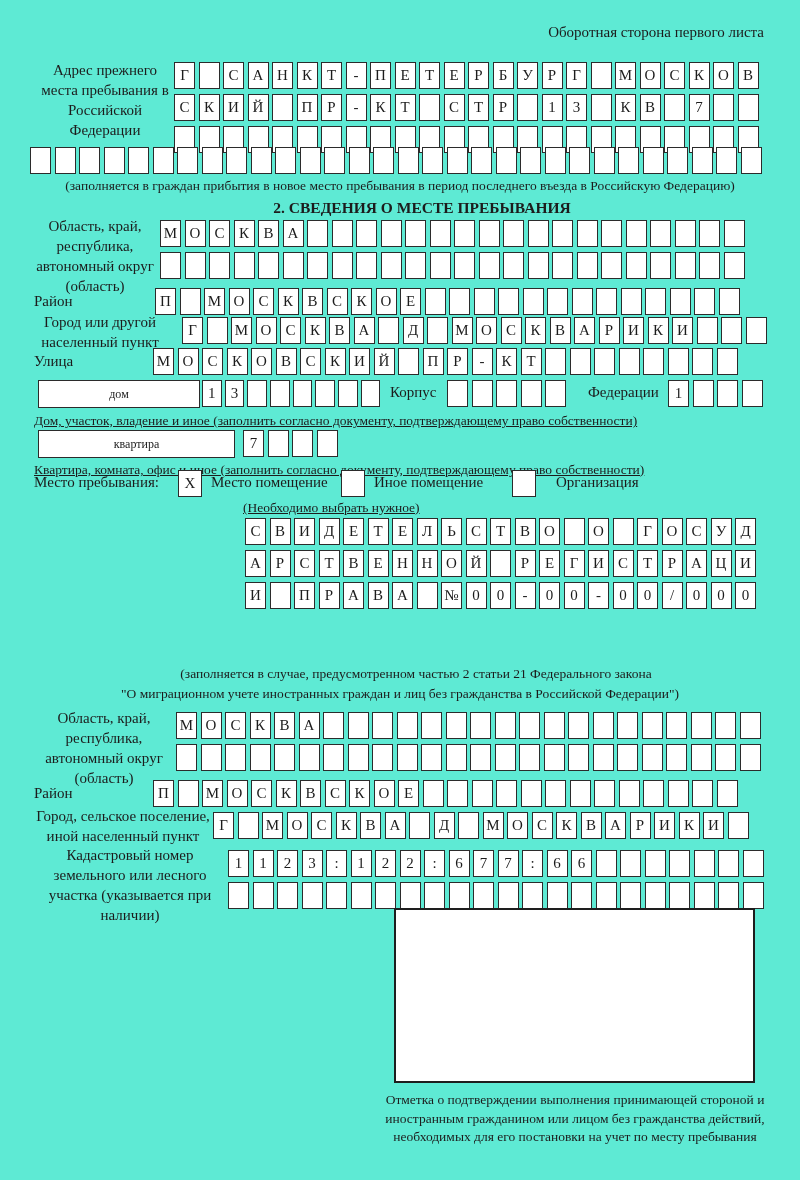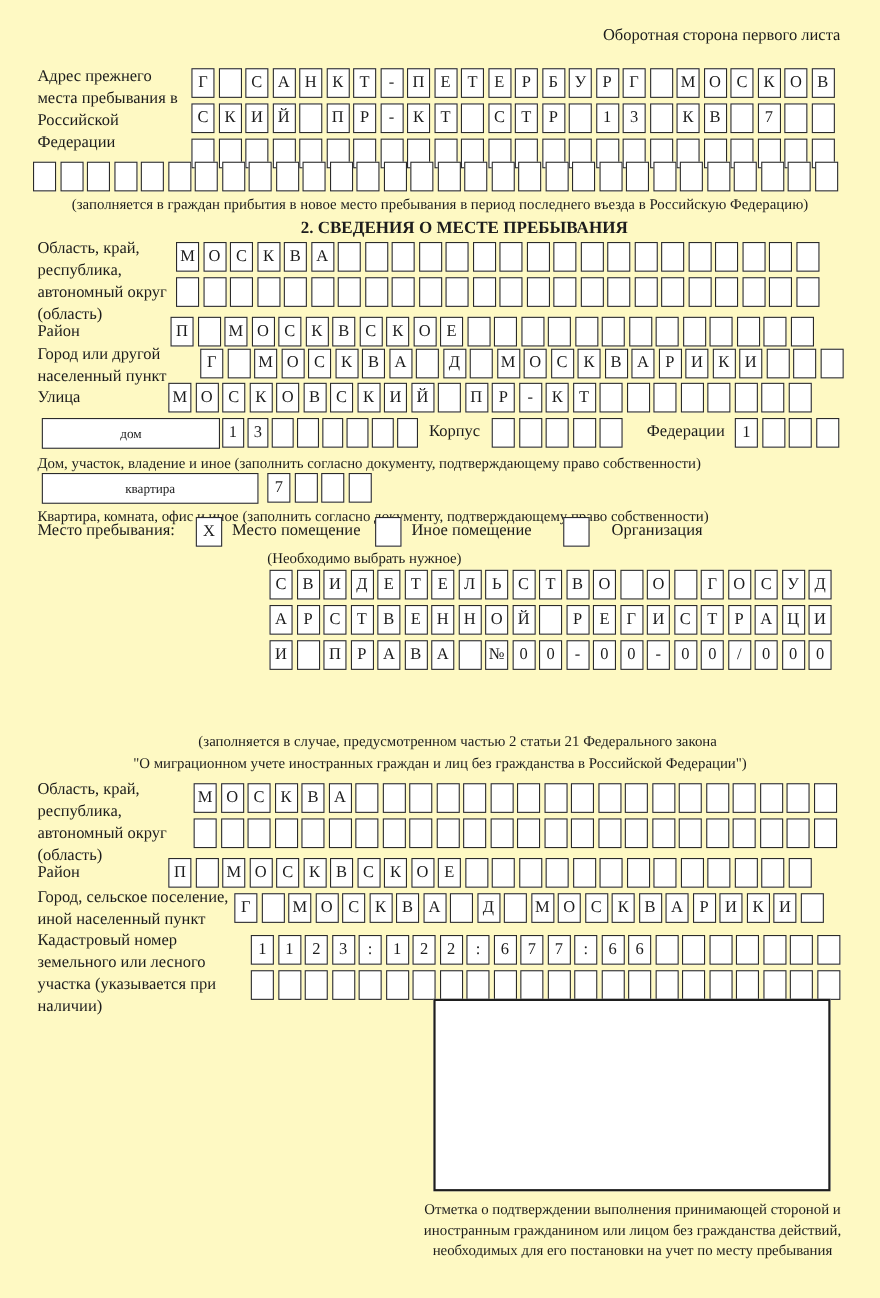--- a/index.html
+++ b/index.html
@@ -1,23 +1,23 @@
 <!DOCTYPE html>
 <html><head>
 <meta charset="utf-8">
 <style>
   html,body{margin:0;padding:0;background:#ffffff;}
-  .page{position:relative;width:800px;height:1180px;background:#fef9c3;overflow:hidden;
+  .page{position:relative;width:800px;height:1180px;background:#5eead4;overflow:hidden;
         font-family:"Liberation Serif","DejaVu Serif",serif;color:#1c1c1c;}
   .side-note{position:absolute;top:24px;right:36px;font-size:15px;}
-  .lbl{position:absolute;font-size:15px;line-height:20px;}
+  .lbl{position:absolute;font-size:15px;line-height:20px;text-align:center;}
   .ilabel{position:absolute;font-size:15px;white-space:nowrap;}
   .note{position:absolute;left:0;right:0;text-align:center;font-size:13.5px;}
   .title{position:absolute;left:0;right:0;text-align:center;font-size:15.5px;font-weight:bold;}
-  .caption{position:absolute;font-size:13.5px;white-space:nowrap;}
+  .caption{position:absolute;font-size:13.5px;white-space:nowrap;text-decoration:underline;}
   .cellrow{position:absolute;display:flex;gap:3.5px;}
   .stack{position:absolute;display:flex;flex-direction:column;gap:5px;}
   .stack .cellrow{position:static;}
   .cell{flex:none;width:21px;height:27px;box-sizing:border-box;border:1.6px solid #2b2b2b;
         display:flex;align-items:center;justify-content:center;font-size:15px;background:#fff;}
   .cellrow.sm{gap:3.2px;}
   .cellrow.sm .cell{width:19.5px;}
   .widebox{position:absolute;box-sizing:border-box;border:1.6px solid #2b2b2b;
            display:flex;align-items:center;justify-content:center;font-size:12px;background:#fff;}
   .cb{position:absolute;width:24px;height:27px;box-sizing:border-box;border:1.6px solid #2b2b2b;

